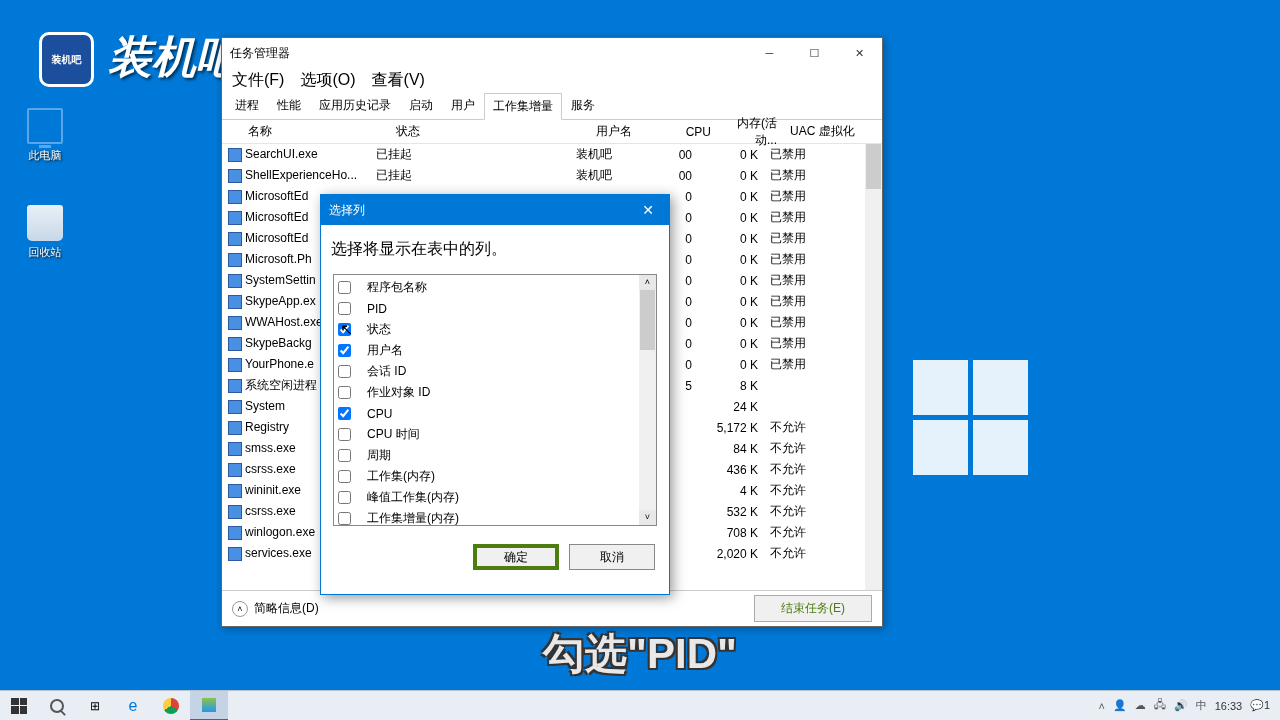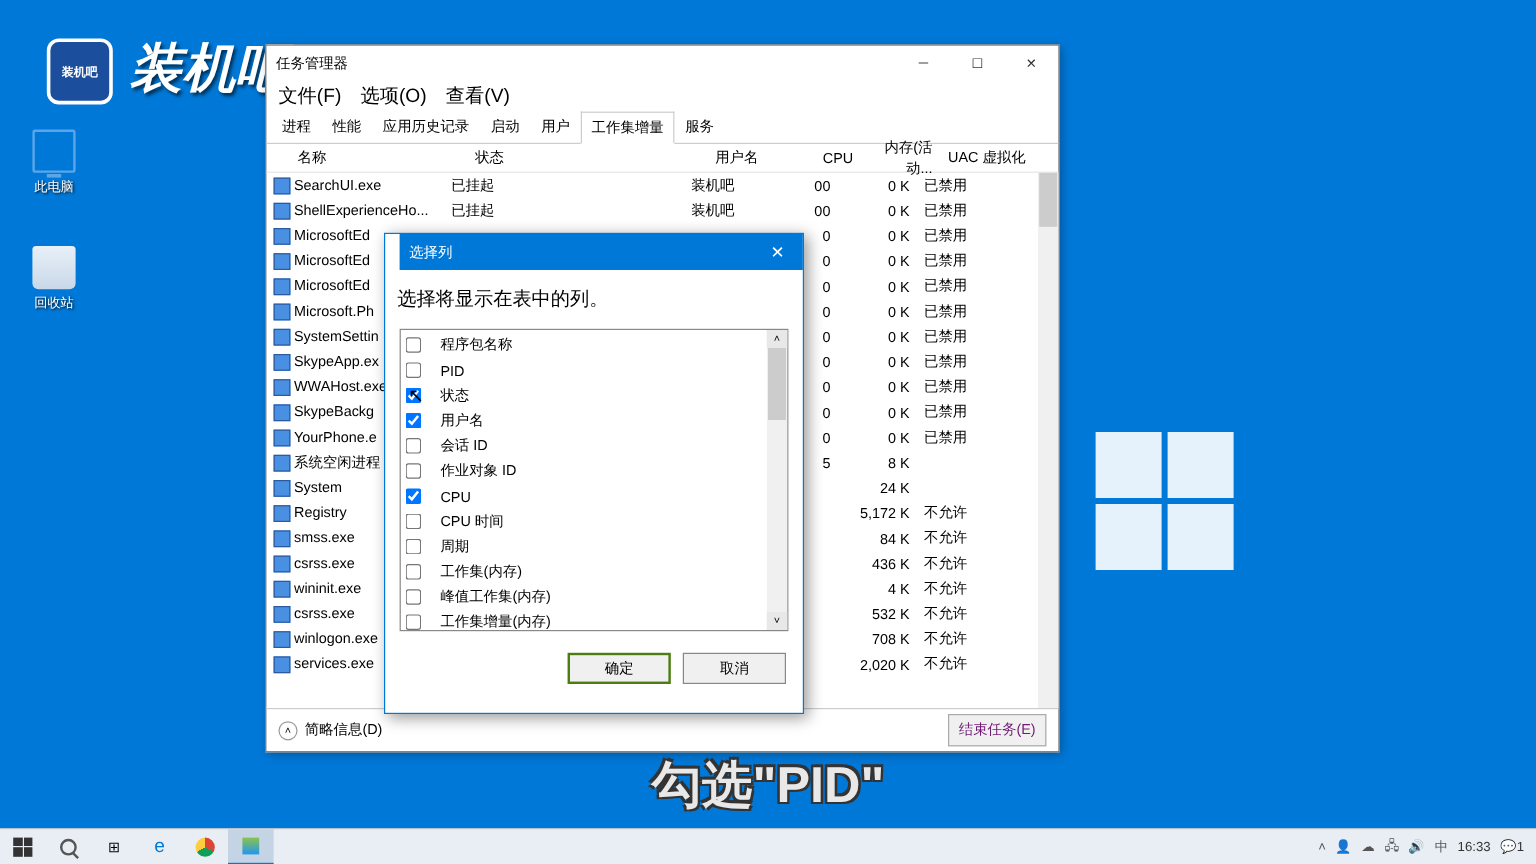--- a/index.html
+++ b/index.html
@@ -43,35 +43,35 @@
 .col-uac{width:80px;}
 .tm-rows{height:440px;overflow:hidden;position:relative;}
 .tm-row{display:flex;height:21px;align-items:center;font-size:12px;}
 .tm-row .cell{padding:1px 6px;overflow:hidden;white-space:nowrap;}
 .proc-icon{display:inline-block;width:14px;height:14px;background:#4a90e2;margin-right:3px;vertical-align:middle;border:1px solid #2c5aa0;}
 .tm-scroll{position:absolute;right:0;top:24px;width:17px;height:446px;background:#f0f0f0;}
 .tm-thumb{position:absolute;top:0;width:15px;height:45px;background:#ccc;left:1px;}
 .tm-footer{height:36px;border-top:1px solid #ccc;display:flex;align-items:center;justify-content:space-between;padding:0 10px;}
 .tm-less{display:flex;align-items:center;gap:6px;}
 .tm-less-ico{width:16px;height:16px;border:1px solid #999;border-radius:50%;display:flex;align-items:center;justify-content:center;font-size:9px;}
-.tm-end{padding:4px 8px;border:1px solid #aaa;background:#f0f0f0;color:#701a75;}
+.tm-end{padding:4px 26px;border:1px solid #aaa;background:#f0f0f0;color:#4d7c0f;}
 .dialog{position:absolute;left:320px;top:194px;width:350px;height:401px;background:#fff;border:1px solid #0078d7;box-shadow:3px 3px 12px rgba(0,0,0,0.4);}
-.dlg-title{height:30px;background:#0078d7;color:#fff;display:flex;align-items:center;justify-content:space-between;padding-left:8px;margin-left:12px;}
+.dlg-title{height:30px;background:#0078d7;color:#fff;display:flex;align-items:center;justify-content:space-between;padding-left:8px;}
 .dlg-close{width:42px;height:30px;display:flex;align-items:center;justify-content:center;font-size:14px;}
 .dlg-hint{padding:14px 10px;font-size:16px;}
 .dlg-list{margin:0 12px;border:1px solid #888;height:252px;position:relative;}
 .dlg-items{padding:2px 4px;}
 .dlg-item{display:flex;align-items:center;height:21px;gap:16px;}
 .dlg-item input[type=checkbox]{width:13px;height:13px;}
 .dlg-scroll{position:absolute;right:0;top:0;width:17px;height:100%;background:#f0f0f0;}
 .dlg-sarrow{height:15px;background:#e8e8e8;text-align:center;font-size:9px;line-height:15px;}
 .dlg-sthumb{position:absolute;top:15px;width:15px;height:60px;background:#ccc;left:1px;}
 .dlg-btns{display:flex;justify-content:flex-end;gap:10px;padding:18px 14px 0;}
 .dlg-btn{width:86px;height:26px;border:1px solid #888;background:#f0f0f0;}
-.dlg-btn.primary{border:2px solid #4d7c0f;}
+.dlg-btn.primary{border:4px solid #4d7c0f;}
 .cursor{position:absolute;left:340px;top:320px;font-size:16px;pointer-events:none;z-index:100;color:#000;}
 .caption{position:absolute;bottom:38px;left:50%;transform:translateX(-50%);font-size:42px;color:#e8e8e8;font-weight:bold;text-shadow:-2px -2px 0 #333,2px -2px 0 #333,-2px 2px 0 #333,2px 2px 0 #333;}
 .taskbar{position:absolute;bottom:0;left:0;width:100%;height:30px;background:#e8eef4;display:flex;align-items:center;justify-content:space-between;border-top:1px solid #b8c2cc;}
 .tb-left{display:flex;align-items:center;height:100%;}
 .tb-btn{width:38px;height:30px;display:flex;align-items:center;justify-content:center;}
 .tb-btn.active{background:#c4d4e4;border-bottom:2px solid #0078d7;}
 .start-ico{width:16px;height:16px;display:grid;grid-template-columns:1fr 1fr;gap:1px;}
 .start-ico div{background:#333;}
 .tb-right{display:flex;align-items:center;gap:8px;padding-right:10px;color:#333;}
 .tb-right span{font-size:11px;}

